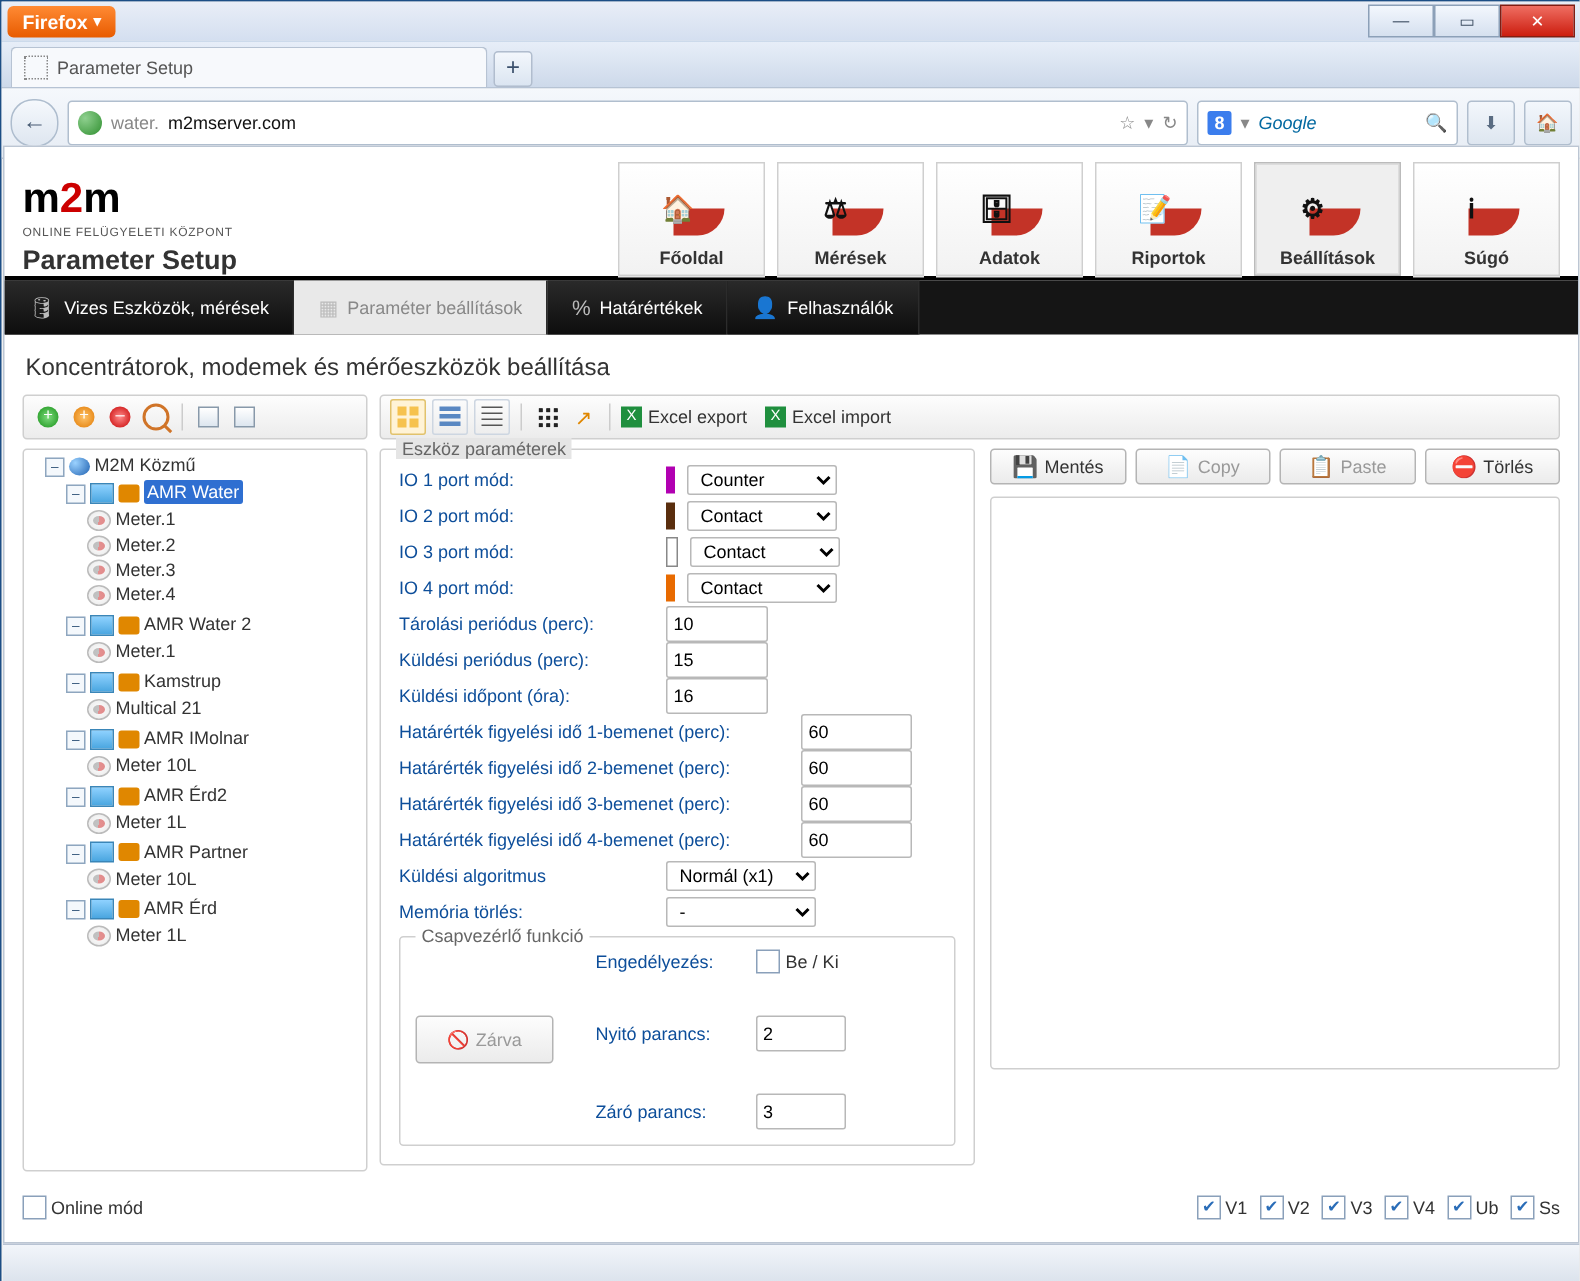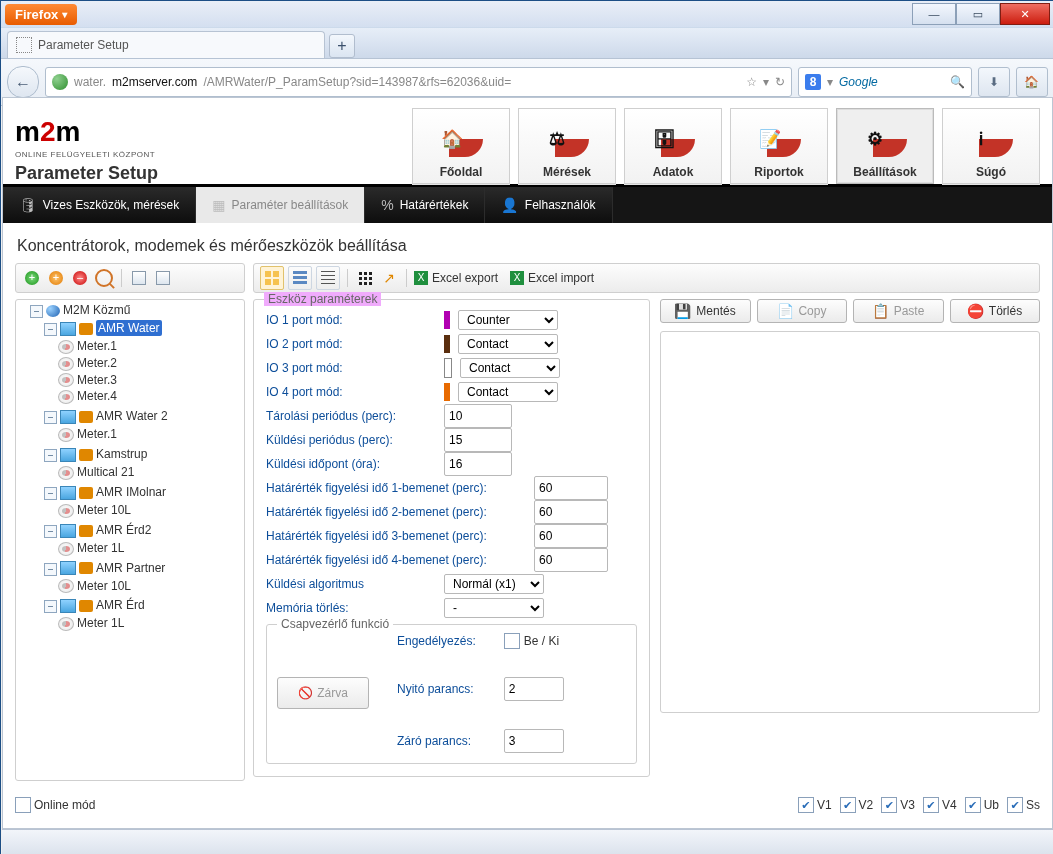--- a/index.html
+++ b/index.html
@@ -91,21 +91,21 @@
   .tree .ico-s{display:inline-block;width:14px;height:12px;margin-right:3px;vertical-align:middle;background:#eee;border:1px solid #bbb;}
   .tree .ico-world{border-radius:50%;background:radial-gradient(circle at 30% 30%,#9bd2ff,#1f61b1);border:none;}
   .tree .ico-folder{background:linear-gradient(#8fd2ff,#4aa6e0);border-color:#3a86b8;}
   .tree .ico-small{background:#e08700;border-radius:2px;border:none;}
   .tree .ico-meter{border-radius:50%;background:radial-gradient(circle at 50% 50%,#fff,#e7e7e7);border:1px solid #bbb;position:relative;}
   .tree .ico-meter::after{content:"";position:absolute;inset:3px;border-radius:50%;background:conic-gradient(#c22 0 200deg,#888 0 360deg);opacity:.5;}
   .tree .sel{background:#2f6fd1;color:#fff;padding:1px 2px;border-radius:2px;}
   
   .rpanel{display:grid;grid-template-columns:1fr 380px;gap:10px;align-items:start;}
   .fieldset{border:1px solid #cfcfcf;border-radius:3px;padding:8px 12px 12px 12px;position:relative;}
-  .fieldset .legend{position:absolute;top:-8px;left:10px;background:#f0abfc;color:#666;padding:0 4px;}
+  .fieldset .legend{position:absolute;top:-8px;left:10px;background:#e5e5e5;color:#666;padding:0 4px;}
   .frow{display:flex;align-items:center;gap:8px;min-height:24px;}
   .frow label{width:170px;color:#0d4e9a;}
   .frow label.long{width:260px;}
   .swatch{width:6px;height:18px;display:inline-block;}
   select, input[type=text]{border:1px solid #b8b8b8;border-radius:2px;height:20px;padding:1px 4px;font-size:12px;background:#fff;}
   select{width:100px;}
   input.short{width:58px;}
   input.med{width:64px;}
   .subgroup{border:1px solid #cfcfcf;border-radius:3px;padding:8px 10px 10px 10px;position:relative;margin-top:4px;display:grid;grid-template-columns:auto auto 1fr auto;row-gap:4px;column-gap:8px;align-items:center;gap:28px;}
   .subgroup .legend{position:absolute;top:-8px;left:10px;background:#fff;color:#666;padding:0 4px;}
@@ -149,21 +149,20 @@
     </div>
     <div class="newtab">+</div>
   </div>
 
   <div class="urlbar-row">
     <div class="nav-btn">←</div>
     <div class="addr">
       <span class="globe"></span>
       <span>water.</span>
         <span class="host">m2mserver.com</span>
-        <span>/AMRWater/P_ParamSetup?sid=143987&amp;rfs=62036&amp;uid=</span>
       <span class="addr-icons">
         <span>☆</span>
         <span>▾</span>
         <span>↻</span>
       </span>
     </div>
     <div class="search">
       <span class="g">8</span>
       <span style="color:#888">▾</span>
       <span style="color:#0369a1;font-style:italic">Google</span>

